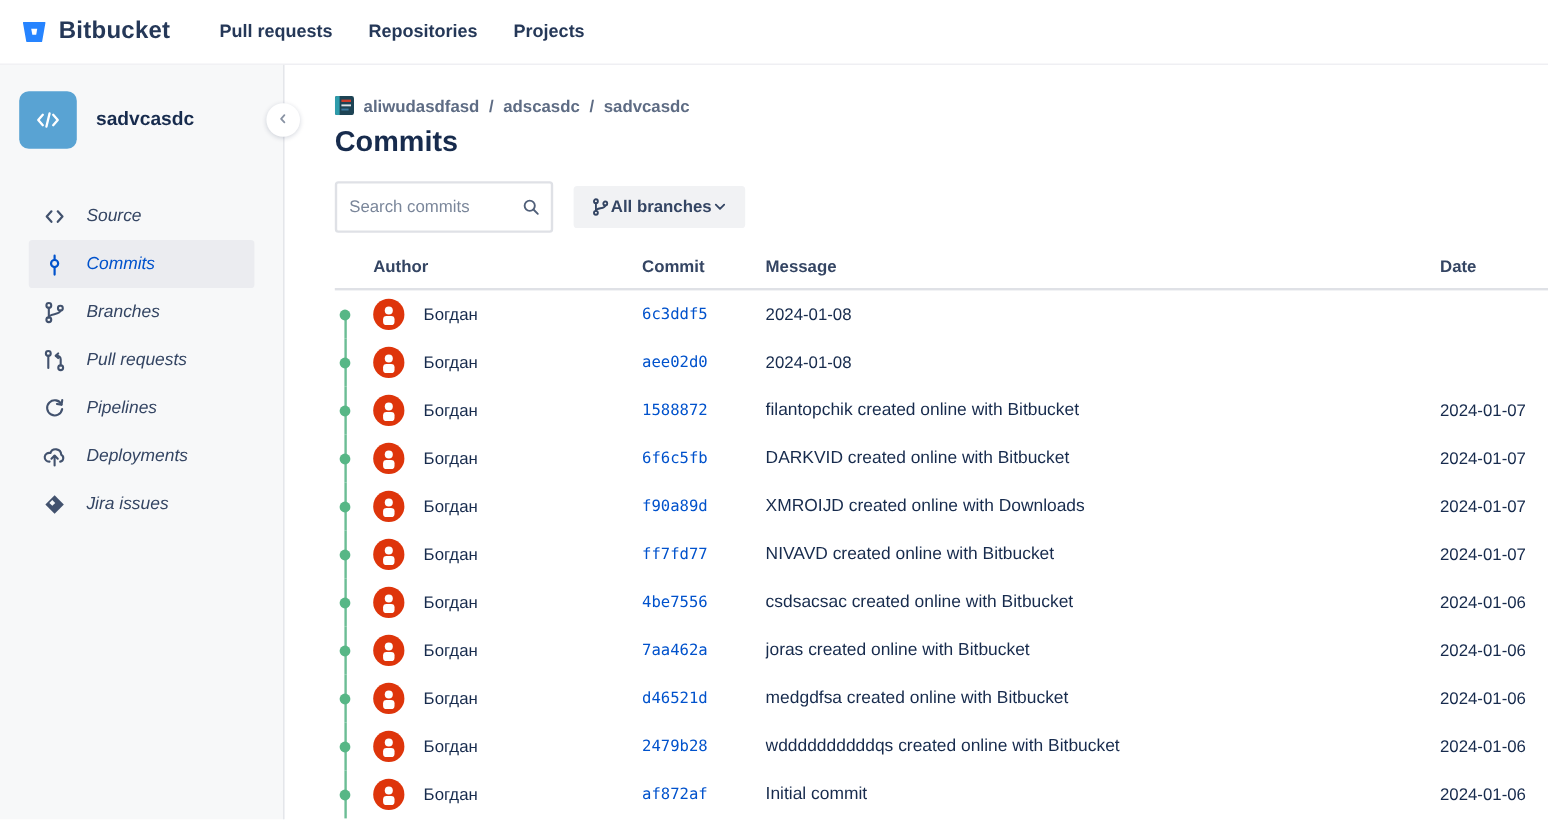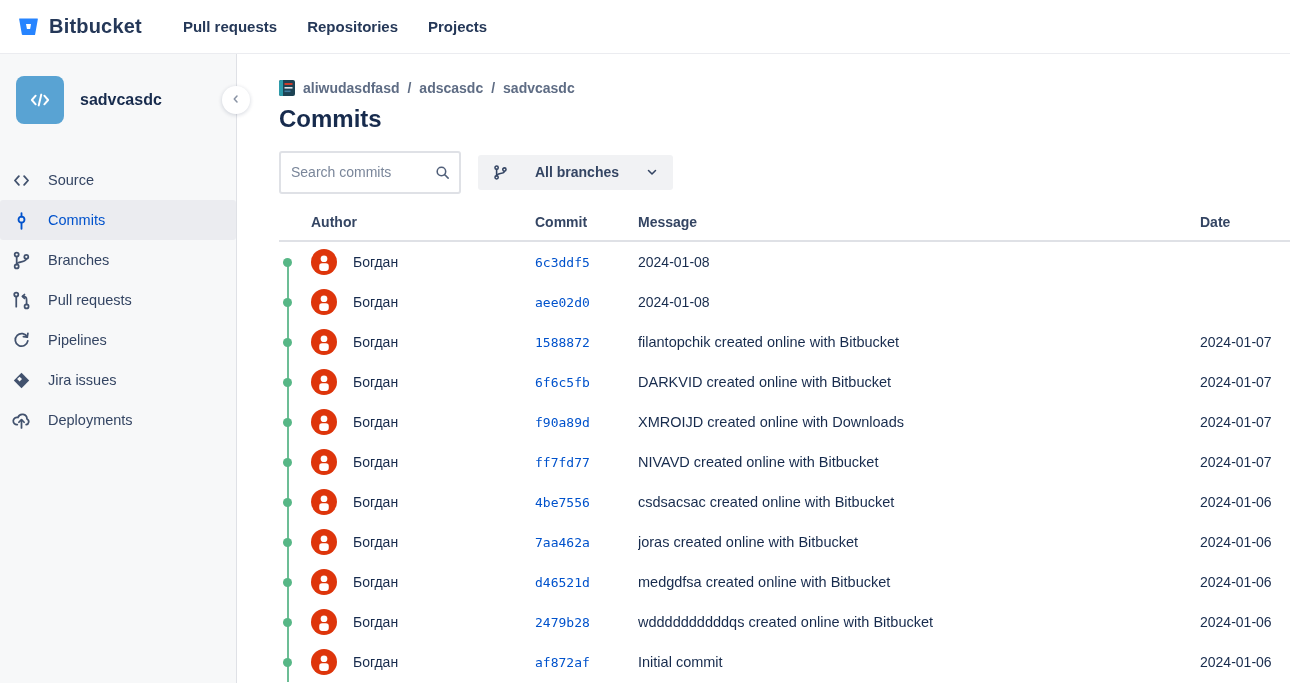--- a/index.html
+++ b/index.html
@@ -22,21 +22,21 @@
     position:relative; flex:0 0 auto; padding-top:22px; }
   .repo-head { display:flex; align-items:center; gap:16px; padding:0 16px; }
   .repo-avatar { width:48px; height:48px; border-radius:8px; background:#59A3D3;
     display:flex; align-items:center; justify-content:center; color:#fff;
     font-weight:700; font-size:16px; }
   .repo-name { font-size:16px; font-weight:700; color:#172B4D; }
   .collapse-btn { position:absolute; top:32px; right:-14px; width:28px; height:28px;
     border-radius:50%; background:#fff; box-shadow:0 1px 4px rgba(9,30,66,.18);
     display:flex; align-items:center; justify-content:center; color:#8993A4;
     cursor:pointer; z-index:5; font-size:13px; }
-  .side-nav { list-style:none; margin-top:36px; padding:0 0; }
+  .side-nav { list-style:none; margin-top:36px; padding:0 24px;font-style:italic; }
   .side-item { display:flex; align-items:center; gap:16px; height:40px;
     padding:0 10px; border-radius:3px; cursor:pointer; color:#344563; font-size:14.5px; }
   .side-item .s-icon { width:22px; height:22px; flex:0 0 auto; color:#42526E;
     display:flex; align-items:center; justify-content:center; }
   .side-item.active { background:#EBECF0; color:#0052CC; }
   .side-item.active .s-icon { color:#0052CC; }
 
   
   .main { flex:1; padding:26px 0 0 42px; overflow:hidden; }
   .breadcrumb { display:flex; align-items:center; gap:8px; font-size:14px;
@@ -47,21 +47,21 @@
   .page-title { font-size:24px; font-weight:700; color:#172B4D; margin-top:8px;
     height:30px; line-height:30px; }
 
   .controls { display:flex; align-items:center; gap:17px; margin-top:20px; height:36px; }
   .search-box { width:182px; height:43px; border:2px solid #DFE1E6; border-radius:3px;
     background:#fff; display:flex; align-items:center; padding:0 8px 0 10px; }
   .search-box input { border:none; outline:none; flex:1; font-size:14px;
     font-family:inherit; color:#172B4D; background:transparent; min-width:0; }
   .search-box input::placeholder { color:#7A869A; }
   .branch-btn { height:35px; background:#F1F2F4; border:none; border-radius:3px;
-    display:flex; align-items:center; gap:26px; padding:0 14px; cursor:pointer;
+    display:flex; align-items:center; gap:0; padding:0 14px; cursor:pointer;
     font-family:inherit; font-size:14px; font-weight:700; color:#344563; }
 
   
   .commit-table { margin-top:24px; }
   .t-head { display:flex; height:28px; align-items:flex-start;
     border-bottom:2px solid #DFE1E6; font-size:14px; font-weight:700; color:#344563; }
   .t-body { }
   .t-row { display:flex; height:40px; align-items:center; }
   .cell-graph { width:18px; flex:0 0 auto; position:relative; height:100%; }
   .graph-line { position:absolute; left:8px; top:0; bottom:0; width:2px; background:#6CBD95; }
@@ -173,36 +173,36 @@
         <span class="s-icon">
           <svg width="21" height="21" viewBox="0 0 24 24" fill="none" stroke="currentColor" stroke-width="2" stroke-linecap="round" stroke-linejoin="round">
               <path d="M18.6 8.2 A7.2 7.2 0 1 0 19.2 12.4"></path>
               <path d="M19.3 3.8 L18.6 8.2 L14.2 7.6"></path>
             </svg>
         </span>
         <span>Pipelines</span>
       </li>
       <li class="side-item">
         <span class="s-icon">
-          <svg width="21" height="21" viewBox="0 0 24 24">
-              <path d="M12 3.2 L20.8 12 L12 20.8 L3.2 12 Z" fill="currentColor"></path>
-              <path d="M9.8 7.6 L12.6 10.4 L9.8 13.2 L7 10.4 Z" fill="#F7F8F9"></path>
-            </svg>
-        </span>
-        <span>Jira issues</span>
-      </li>
-      <li class="side-item">
-        <span class="s-icon">
           <svg width="21" height="21" viewBox="0 0 24 24" fill="none" stroke="currentColor" stroke-width="2" stroke-linecap="round" stroke-linejoin="round">
               <path d="M7.2 16.8 A4.2 4.2 0 1 1 8 8.6 A5.3 5.3 0 0 1 18.3 10.2 A3.5 3.5 0 0 1 17.3 16.8"></path>
               <path d="M12 20.5 V11.5"></path>
               <path d="M9 14 L12 11 L15 14"></path>
             </svg>
         </span>
         <span>Deployments</span>
+      </li>
+      <li class="side-item">
+        <span class="s-icon">
+          <svg width="21" height="21" viewBox="0 0 24 24">
+              <path d="M12 3.2 L20.8 12 L12 20.8 L3.2 12 Z" fill="currentColor"></path>
+              <path d="M9.8 7.6 L12.6 10.4 L9.8 13.2 L7 10.4 Z" fill="#F7F8F9"></path>
+            </svg>
+        </span>
+        <span>Jira issues</span>
       </li>
     </ul>
   </aside>
 
   <main class="main">
     <div class="breadcrumb">
       <span class="ws-avatar">
         <svg width="16" height="16" viewBox="0 0 16 16">
             <rect width="16" height="16" fill="#1D4354"></rect>
             <rect x="0" y="0" width="4" height="16" fill="#2E9CAB"></rect>

